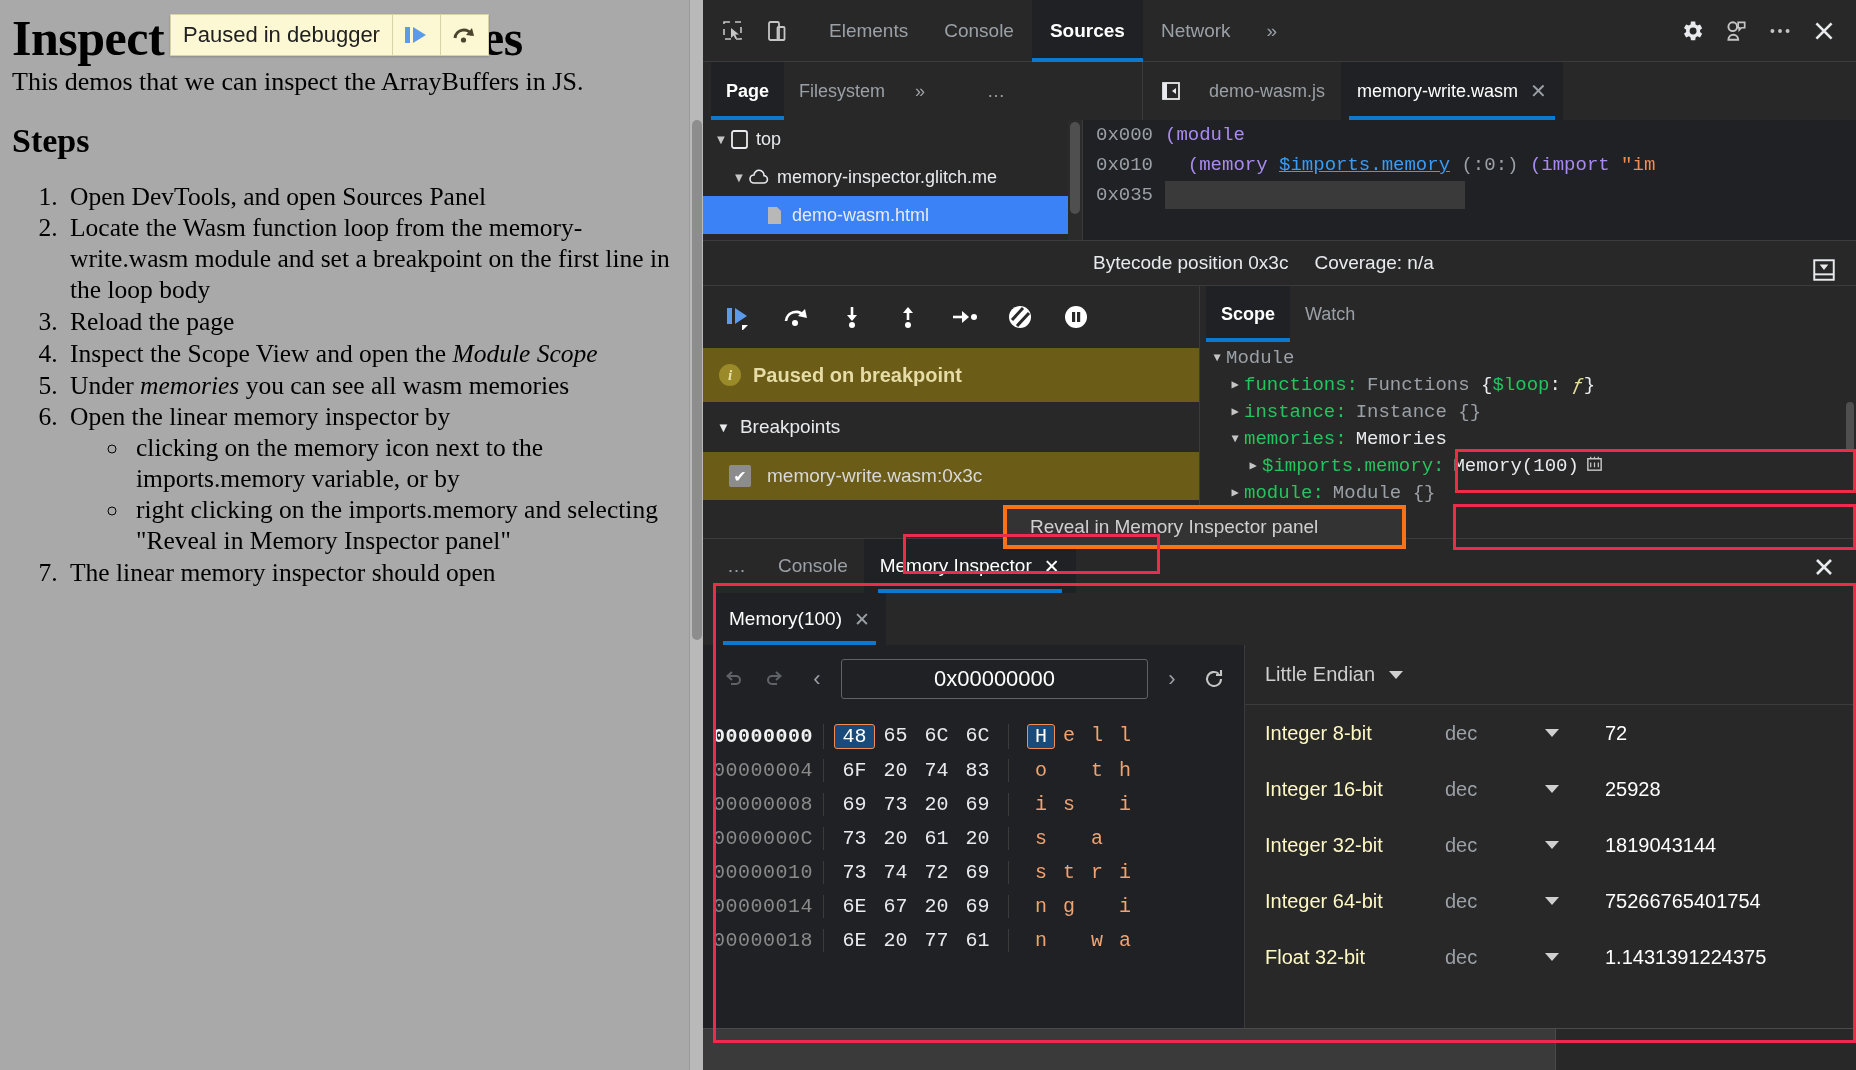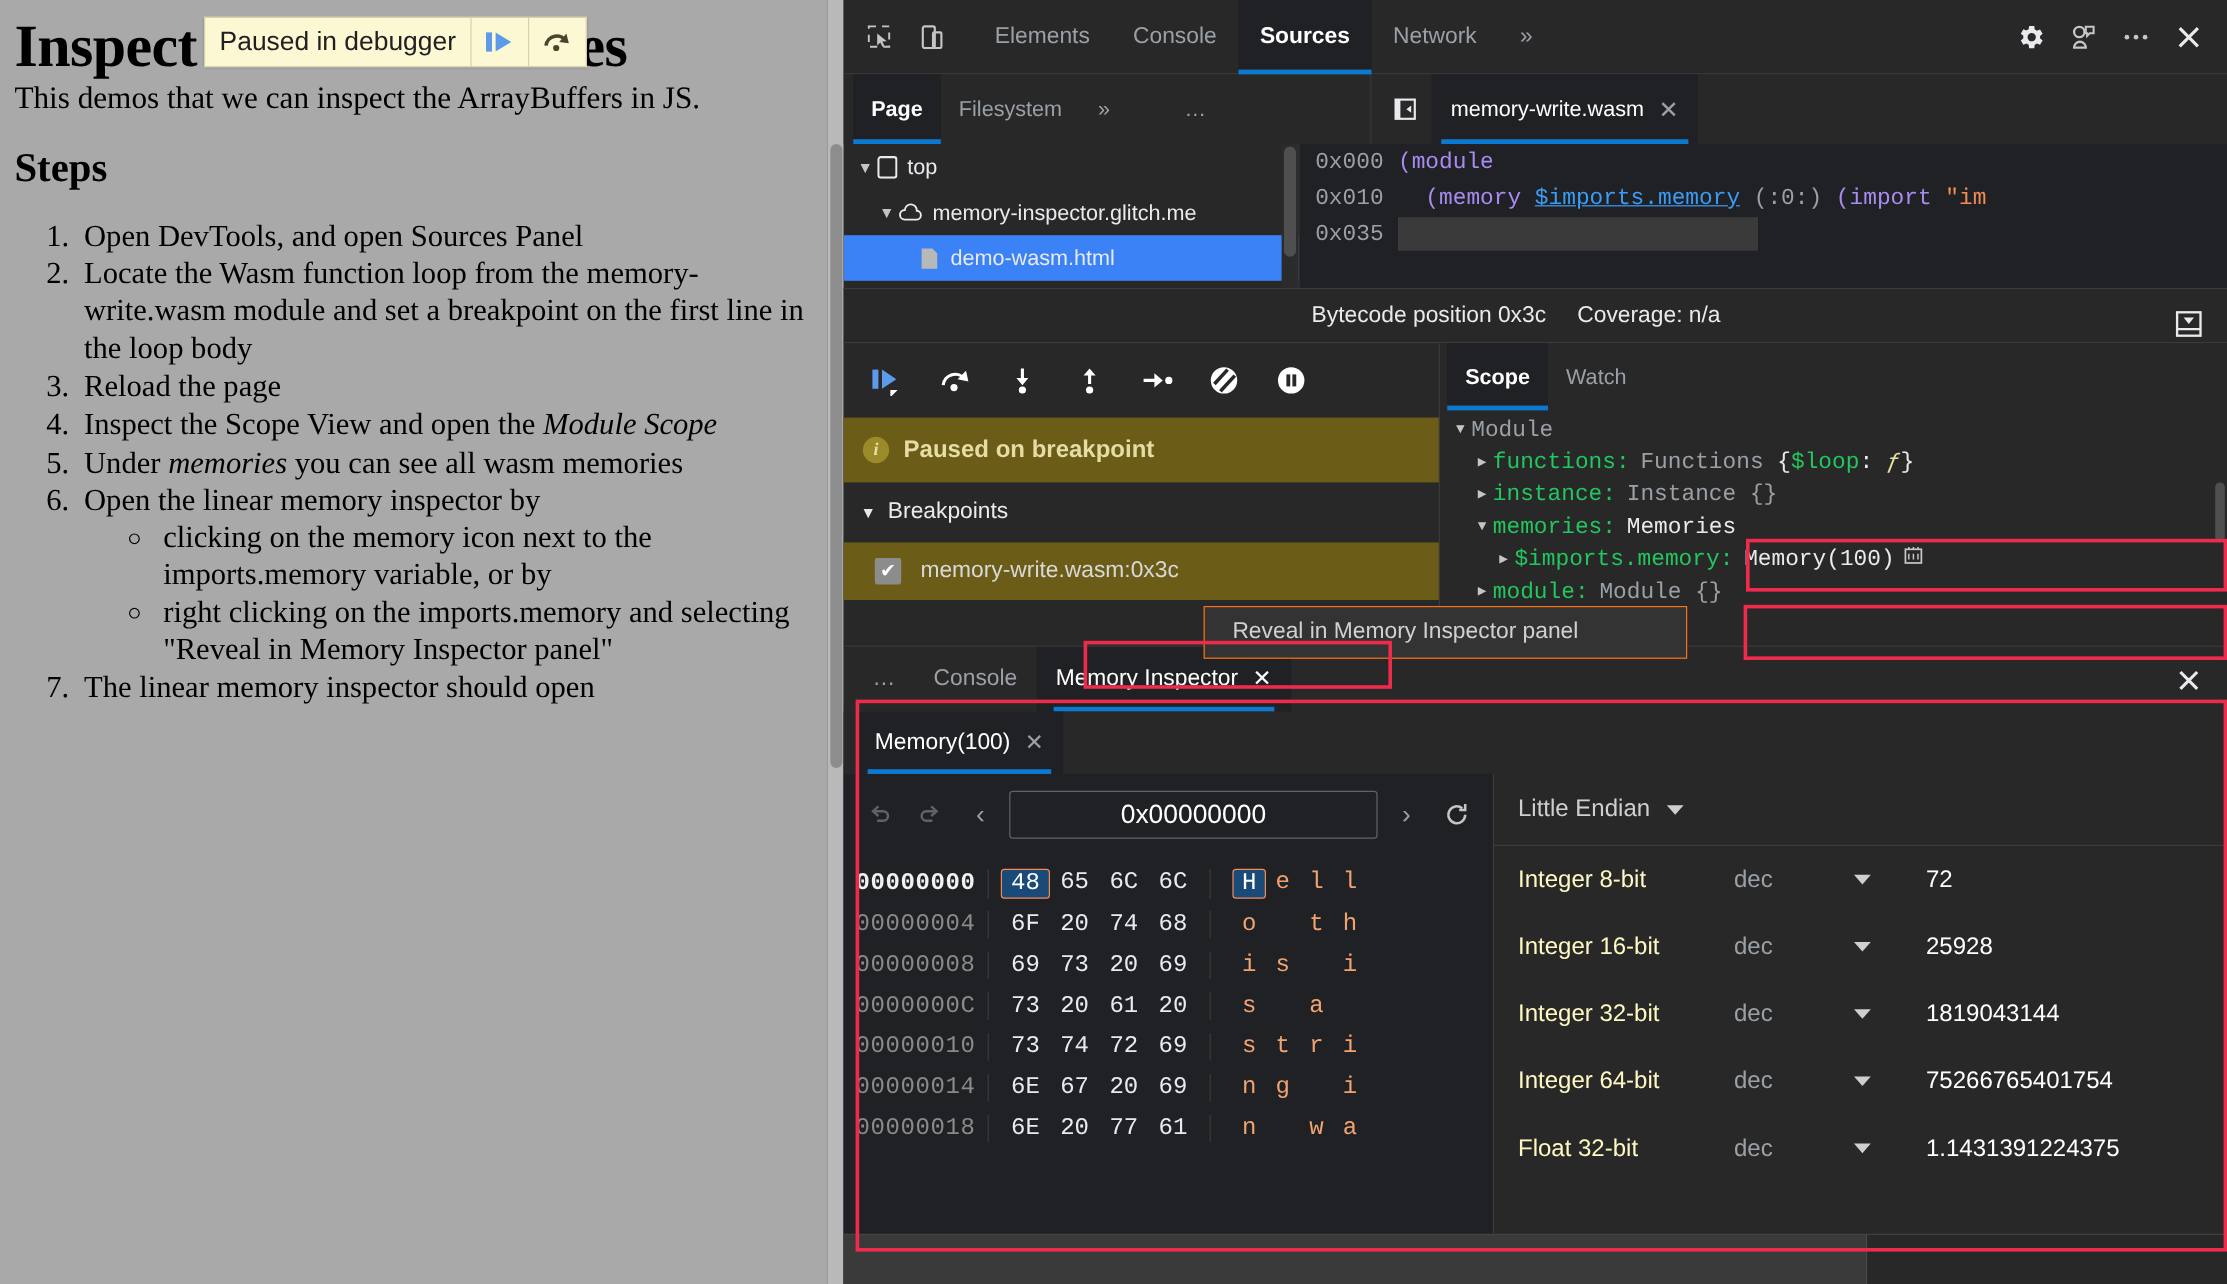--- a/index.html
+++ b/index.html
@@ -190,21 +190,21 @@
   .sv { color: #9aa0a6; }
   .sv-w { color: #e8eaed; }
   .sv-i { color: #e8e0a0; font-style: italic; }
   .mem-icon-glyph { color: #c8c8c8; font-size: 17px; margin-left: 6px; }
   .scope-scrollbar { position: absolute; right: 0; top: 0; width: 12px; height: 100%; }
   .scope-scrollbar .thumb { position: absolute; left: 2px; width: 8px; background: #4f4f4f; border-radius: 4px; }
 
   
   .ctx-menu {
     position: absolute; left: 1453px; top: 505px; width: 403px; height: 44px;
-    background: #333333; border: 1px solid #f97316;
+    background: #333333; border: 4px solid #f97316;
     display: flex; align-items: center; padding-left: 23px;
     font-size: 19px; color: #d0d0d0; z-index: 40; cursor: pointer;
   }
 
   
   .drawer { flex: 1; background: #282828; display: flex; flex-direction: column; position: relative; border-top: 1px solid #3b3b3b; }
   .drawer-tabs { height: 54px; display: flex; align-items: center; padding-left: 8px; flex: 0 0 54px; position: relative; }
   .dtab {
     position: relative; padding: 0 16px; height: 54px; display: flex; align-items: center; gap: 12px;
     color: #9aa0a6; font-size: 19px; cursor: pointer; white-space: nowrap;
@@ -370,20 +370,23 @@
         <div class="subtab" style="margin-left:32px;">…</div>
       </div>
       <div class="editor-tabs">
         <div class="dt-iconbtn">
           <svg width="24" height="24" viewBox="0 0 24 24" aria-hidden="true">
             <rect x="4" y="4" width="16" height="16" fill="none" stroke="#e8eaed" stroke-width="1.8"></rect>
             <rect x="4" y="4" width="4" height="16" fill="#e8eaed"></rect>
             <path d="M17 9 L13 12 L17 15 Z" fill="#e8eaed"></path>
           </svg>
         </div>
+        <div class="etab">
+          <span>demo-wasm.js</span>
+        </div>
         <div class="etab active">
           <span>memory-write.wasm</span>
           <span class="x">✕</span>
         </div>
       </div>
     </div>
 
     <div class="dt-upper">
       <div class="tree-pane">
         <div class="tree-row" style="padding-left:8px;">
@@ -630,21 +633,21 @@
                   <span class="ha">l</span>
                   <span class="ha">l</span>
                 </span>
               </div>
               <div class="hexrow">
                 <span class="hex-addr">00000004</span>
                 <span class="hex-bytes">
                   <span class="hb">6F</span>
                   <span class="hb">20</span>
                   <span class="hb">74</span>
-                  <span class="hb">68</span>
+                  <span class="hb">83</span>
                 </span>
                 <span class="hex-ascii">
                   <span class="ha">o</span>
                   <span class="ha"> </span>
                   <span class="ha">t</span>
                   <span class="ha">h</span>
                 </span>
               </div>
               <div class="hexrow">
                 <span class="hex-addr">00000008</span>

